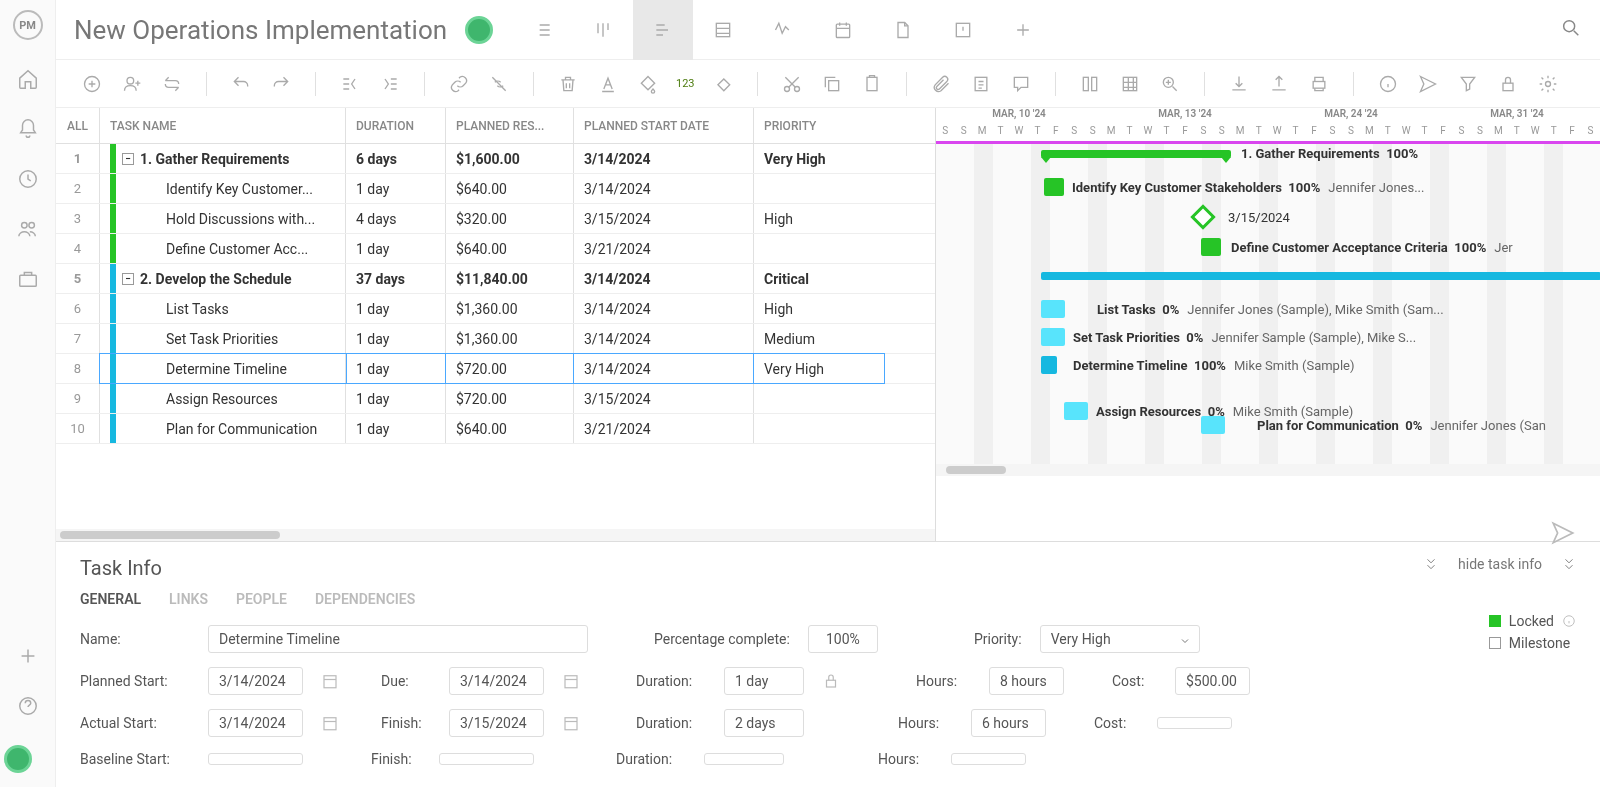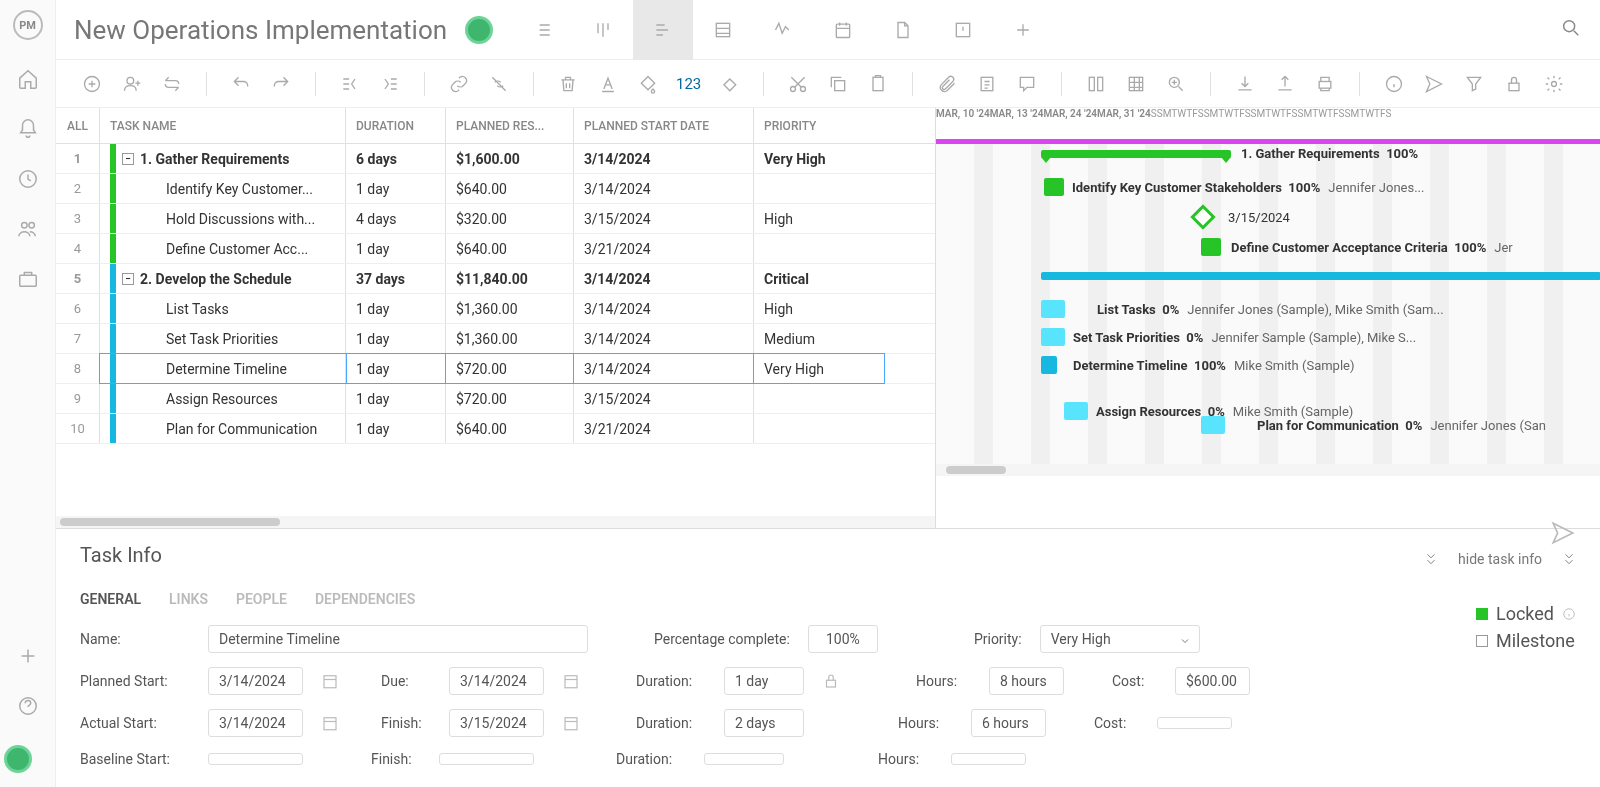--- a/index.html
+++ b/index.html
@@ -36,48 +36,48 @@
 .grid-row.selected .col-name,.grid-row.selected .col-dur,.grid-row.selected .col-res,.grid-row.selected .col-date,.grid-row.selected .col-pri{background:#fff;outline:1px solid #4aa8ff}
 .grid-row.selected .col-name{position:relative}
 .colorbar{width:6px;height:100%;flex-shrink:0}
 .expander{width:12px;height:12px;border:1px solid #999;display:inline-flex;align-items:center;justify-content:center;font-size:10px;margin-right:6px;line-height:1;cursor:pointer}
 .indent0{padding-left:6px}
 .indent1{padding-left:50px}
 .col-name-inner{display:flex;align-items:center;height:100%;width:100%;white-space:nowrap;overflow:hidden;text-overflow:ellipsis}
 .hscroll{height:12px;background:#f5f5f5;display:flex;align-items:center}
 .hscroll-thumb{height:8px;background:#ccc;border-radius:4px;margin-left:4px}
 .gantt-pane{flex:1;background:#fff;position:relative;overflow:hidden}
-.gantt-header{height:36px;display:flex;flex-direction:row;border-bottom:5px solid #d946ef}
+.gantt-header{height:36px;display:flex;flex-direction:column;border-bottom:3px solid #d946ef}
 .gantt-months{display:flex;height:18px;font-size:10px;color:#888;font-weight:600}
 .gantt-month{flex:1;text-align:center}
 .gantt-days{display:flex;height:18px;font-size:10px;color:#999}
 .gantt-day{flex:1;text-align:center}
 .gantt-body{position:relative;height:320px;background:repeating-linear-gradient(90deg,#fafafa 0,#fafafa 38px,#f0f0f0 38px,#f0f0f0 57px)}
 .gbar{position:absolute;height:18px;border-radius:2px;display:flex;align-items:center;font-size:13px;white-space:nowrap}
 .gbar-res{margin-left:8px;color:#666;font-weight:400}
 .gsummary{height:8px}
 .gsummary::before,.gsummary::after{content:"";position:absolute;top:7px;border-left:5px solid transparent;border-right:5px solid transparent}
 .green-sum{background:#26c426}
 .green-sum::before{left:0;border-top:6px solid #26c426}
 .green-sum::after{right:0;border-top:6px solid #26c426}
 .blue-sum{background:#16b8e0}
 .diamond{width:18px;height:18px;transform:rotate(45deg);border:3px solid #26c426;background:#fff}
 .task-info{border-top:1px solid #ddd;padding:14px 24px 20px;background:#fff}
-.ti-header{display:flex;align-items:flex-end;margin-bottom:24px}
+.ti-header{display:flex;align-items:flex-start;margin-bottom:11px}
 .ti-title{font-size:20px;color:#555;font-weight:400}
 .ti-hide{margin-left:auto;display:flex;align-items:center;gap:20px;color:#777;font-size:14px;cursor:pointer}
 .ti-tabs{display:flex;gap:28px;font-size:14px;font-weight:600;color:#bbb;margin-bottom:18px}
 .ti-tab.active{color:#555}
 .ti-form{display:flex;flex-direction:column;gap:14px;font-size:14px;color:#555}
 .ti-row{display:flex;align-items:center;gap:18px}
 .ti-label{width:110px}
 .ti-input{border:1px solid #ddd;border-radius:3px;padding:5px 10px;font-size:14px;background:#fff}
 .ti-select{border:1px solid #ddd;border-radius:3px;padding:5px 26px 5px 10px;font-size:14px;background:#fff;position:relative}
 .ti-cal{width:18px;height:18px;color:#bbb}
-.legend{position:absolute;right:24px;bottom:130px;font-size:18px;color:#555}
+.legend{position:absolute;right:24px;bottom:130px;font-size:14px;color:#555}
 .legend-row{display:flex;align-items:center;gap:8px;margin-bottom:6px}
 .legend-sq{width:12px;height:12px;border:1px solid #999}
 .send-icon{position:absolute;right:24px;top:520px;color:#bbb}
 svg{stroke:currentColor;fill:none;stroke-width:1.6}
 </style>
 </head>
 <body>
 
 <div class="app">
   <div class="sidenav">
@@ -246,21 +246,21 @@
       <div class="tbtn">
           <svg viewBox="0 0 24 24">
             <path d="M7 18L12 5l5 13M9 13h6M5 21h14"></path>
           </svg>
         </div>
       <div class="tbtn">
           <svg viewBox="0 0 24 24">
             <path d="M12 3l8 8-8 8-8-8zM18 18c1 1 2 2 2 3a2 2 0 01-4 0c0-1 1-2 2-3z"></path>
           </svg>
         </div>
-      <div class="tbtn" style="font-size:15px;color:#0369a1;width:auto">123</div>
+      <div class="tbtn" style="font-size:11px;color:#4d7c0f;width:auto">123</div>
       <div class="tbtn">
           <svg viewBox="0 0 24 24">
             <rect x="8" y="8" width="10" height="10" transform="rotate(45 13 13)"></rect>
           </svg>
         </div>
       <div class="divider"></div>
       <div class="tbtn">
           <svg viewBox="0 0 24 24">
             <circle cx="6" cy="18" r="3"></circle>
             <circle cx="18" cy="18" r="3"></circle>
@@ -645,21 +645,21 @@
           <span class="ti-input" style="width:80px">1 day</span>
           <svg class="ti-cal" viewBox="0 0 24 24">
               <rect x="6" y="11" width="12" height="9"></rect>
               <path d="M9 11V7a3 3 0 016 0v4"></path>
             </svg>
           <span style="width:40px"></span>
           <span style="width:55px">Hours:</span>
           <span class="ti-input" style="width:75px">8 hours</span>
           <span style="width:12px"></span>
           <span style="width:45px">Cost:</span>
-          <span class="ti-input" style="width:75px">$600.00</span>
+          <span class="ti-input" style="width:75px">$500.00</span>
         </div>
         <div class="ti-row">
           <span class="ti-label">Actual Start:</span>
           <span class="ti-input" style="width:95px">3/14/2024</span>
           <svg class="ti-cal" viewBox="0 0 24 24">
               <rect x="4" y="5" width="16" height="16"></rect>
               <path d="M4 10h16"></path>
             </svg>
           <span style="width:6px"></span>
           <span style="width:50px">Finish:</span>

